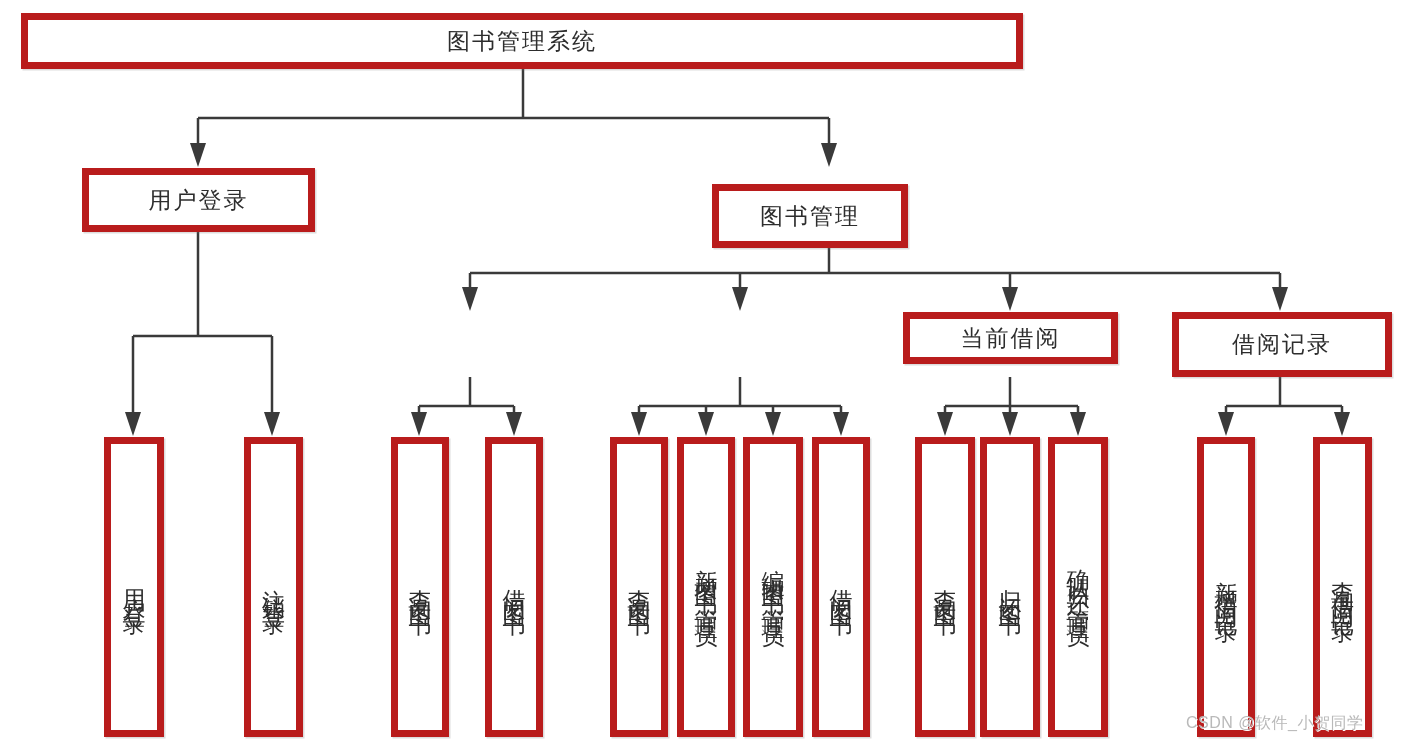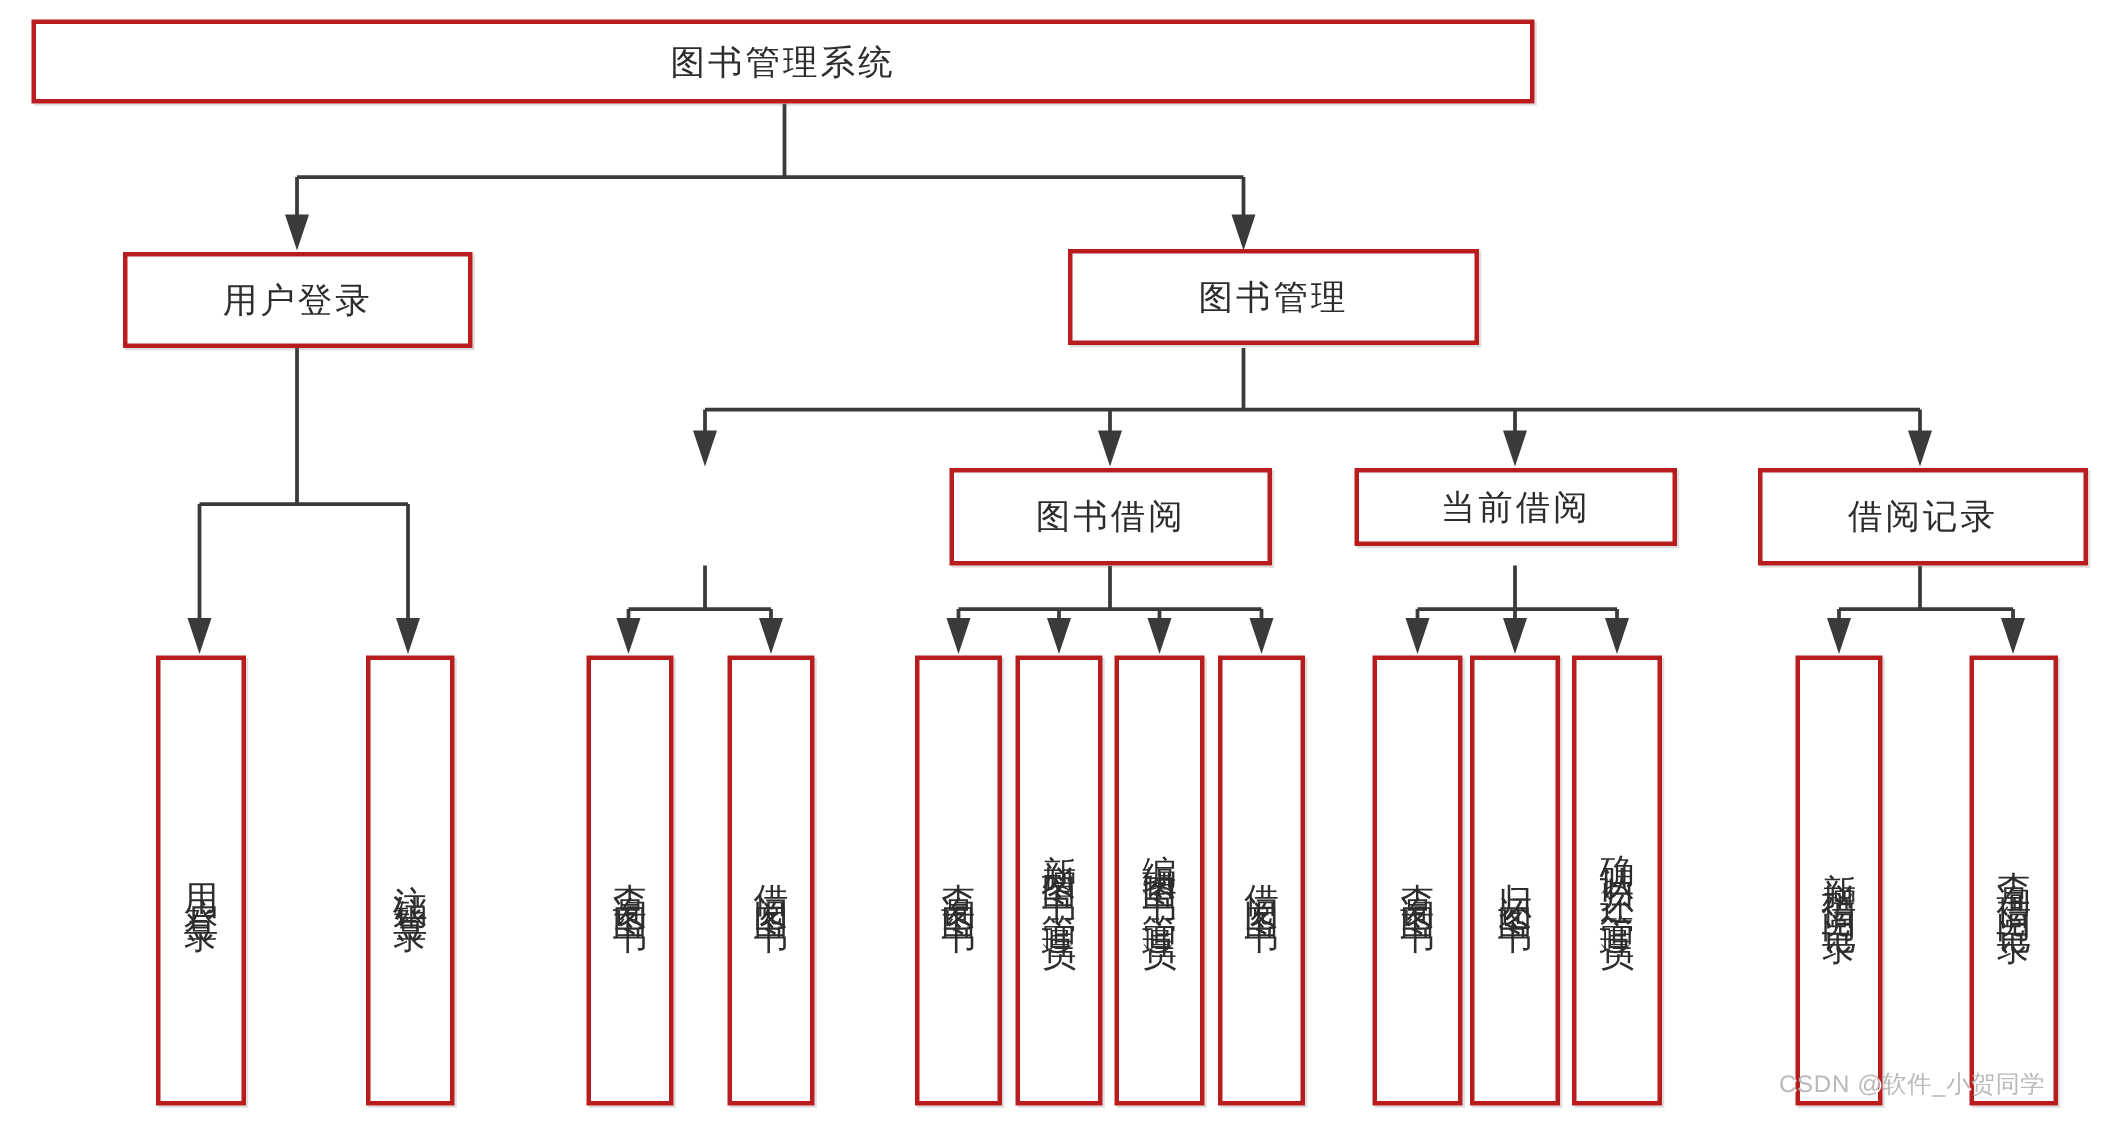--- a/index.html
+++ b/index.html
@@ -16,21 +16,21 @@
     overflow: hidden;
   }
   .connectors {
     position: absolute;
     left: 0; top: 0;
     width: 1405px; height: 747px;
   }
   .node {
     position: absolute;
     background: #ffffff;
-    border: 3px solid #b91c1c;
+    border: 7px solid #b91c1c;
     box-shadow: 1.5px 1.5px 0 rgba(120,120,120,0.25);
     display: flex;
     align-items: center;
     justify-content: center;
     color: #2d2d2d;
     z-index: 2;
   }
   .h-node {
     font-size: 23px;
     letter-spacing: 2px;
@@ -111,23 +111,22 @@
       <polygon points="1070,412 1086,412 1078,436" fill="#3a3a3a"></polygon>
       <line x1="1226" y1="406" x2="1226" y2="418" stroke="#3a3a3a" stroke-width="2.5"></line>
       <polygon points="1218,412 1234,412 1226,436" fill="#3a3a3a"></polygon>
       <line x1="1342" y1="406" x2="1342" y2="418" stroke="#3a3a3a" stroke-width="2.5"></line>
       <polygon points="1334,412 1350,412 1342,436" fill="#3a3a3a"></polygon>
     </svg>
 
   <div class="node h-node" style="left:21px; top:13px; width:1002px; height:56px;">图书管理系统</div>
 
   <div class="node h-node" style="left:82px; top:168px; width:233px; height:64px;">用户登录</div>
-  <div class="node h-node" style="left:712px; top:166px; width:274px; height:64px;">图书管理</div>
+  <div class="node h-node" style="left:712px; top:184px; width:196px; height:64px;">图书管理</div>
 
-  <div class="node h-node" style="left:633px; top:312px; width:215px; height:65px;">图书借阅</div>
   <div class="node h-node" style="left:903px; top:312px; width:215px; height:52px;">当前借阅</div>
   <div class="node h-node" style="left:1172px; top:312px; width:220px; height:65px;">借阅记录</div>
 
   <div class="node v-node" style="left:104px; top:437px; width:60px; height:300px;">用户登录</div>
   <div class="node v-node" style="left:244px; top:437px; width:59px; height:300px;">注销登录</div>
 
   <div class="node v-node" style="left:391px; top:437px; width:58px; height:300px;">查询图书</div>
   <div class="node v-node" style="left:485px; top:437px; width:58px; height:300px;">借阅图书</div>
 
   <div class="node v-node" style="left:610px; top:437px; width:58px; height:300px;">查询图书</div>

